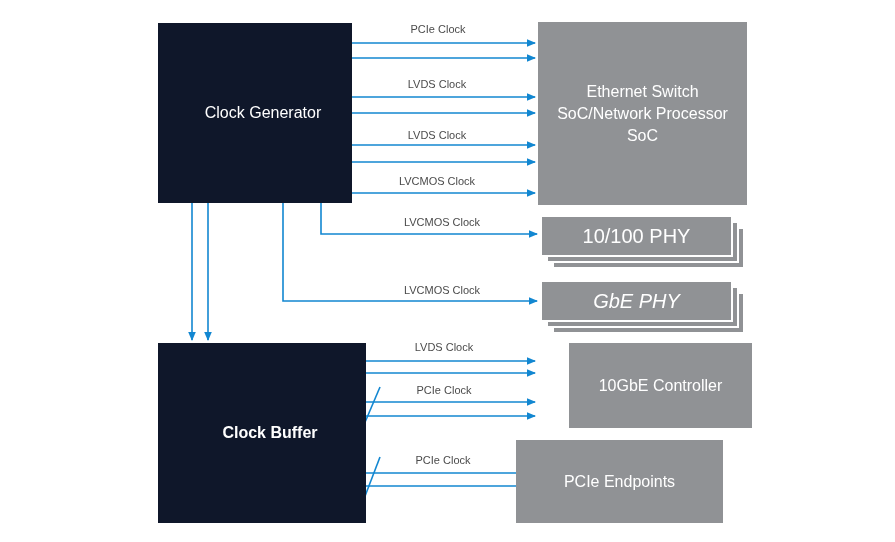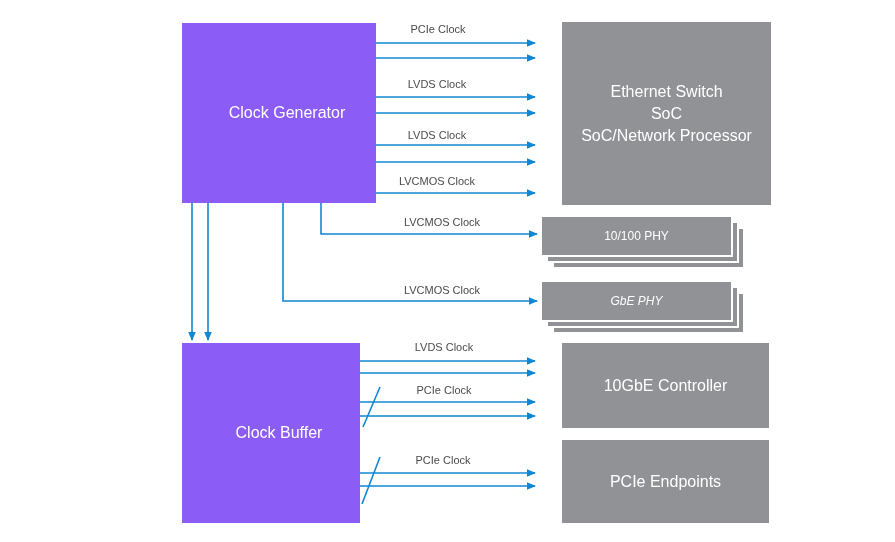--- a/index.html
+++ b/index.html
@@ -16,24 +16,23 @@
     overflow: hidden;
   }
   .node {
     position: absolute;
     display: flex;
     align-items: center;
     justify-content: center;
     text-align: center;
     color: #ffffff;
     box-sizing: border-box;
-    margin-left: 24px;
   }
   .node-blue {
-    background: #8b5cf6;
+    background: #0f172a;
     font-size: 16px;
     padding-left: 16px;
   }
   .node-gray {
     background: #909295;
     font-size: 16px;
   }
   .eth-lines { line-height: 22px; }
   .stack-layer {
     position: absolute;
@@ -43,21 +42,21 @@
   }
   .stack-main {
     position: absolute;
     background: #909295;
     border: 2px solid #ffffff;
     box-sizing: border-box;
     display: flex;
     align-items: center;
     justify-content: center;
     color: #ffffff;
-    font-size: 12px;
+    font-size: 20px;
   }
   .conn-label {
     position: absolute;
     transform: translateX(-50%);
     font-size: 11px;
     color: #4b4b4b;
     white-space: nowrap;
   }
   svg.connectors {
     position: absolute;
@@ -134,50 +133,50 @@
     </g>
   </svg>
 
   <div class="node node-blue" style="left:158px; top:23px; width:194px; height:180px;">
     <span>Clock Generator</span>
   </div>
 
   <div class="node node-gray" style="left:538px; top:22px; width:209px; height:183px;">
     <div class="eth-lines">
       <div>Ethernet Switch</div>
+      <div>SoC/Network Processor</div>
       <div>SoC</div>
-      <div>SoC/Network Processor</div>
     </div>
   </div>
 
   <div>
     <div class="stack-layer" style="left:552px; top:227px; width:193px; height:42px; z-index:1;"></div>
     <div class="stack-layer" style="left:546px; top:221px; width:193px; height:42px; z-index:2;"></div>
     <div class="stack-main" style="left:540px; top:215px; width:193px; height:42px; z-index:3;">
       <span>10/100 PHY</span>
     </div>
   </div>
 
   <div>
     <div class="stack-layer" style="left:552px; top:292px; width:193px; height:42px; z-index:1;"></div>
     <div class="stack-layer" style="left:546px; top:286px; width:193px; height:42px; z-index:2;"></div>
     <div class="stack-main" style="left:540px; top:280px; width:193px; height:42px; z-index:3;font-style:italic;">
       <span>GbE PHY</span>
     </div>
   </div>
 
-  <div class="node node-blue" style="left:158px; top:343px; width:178px; height:180px;">
+  <div class="node node-blue" style="left:158px; top:343px; width:208px; height:180px;font-weight:bold;">
     <span>Clock Buffer</span>
   </div>
 
-  <div class="node node-gray" style="left:538px; top:343px; width:207px; height:85px;">
+  <div class="node node-gray" style="left:569px; top:343px; width:183px; height:85px;">
     <span>10GbE Controller</span>
   </div>
 
-  <div class="node node-gray" style="left:538px; top:440px; width:207px; height:83px;">
+  <div class="node node-gray" style="left:516px; top:440px; width:207px; height:83px;">
     <span>PCIe Endpoints</span>
   </div>
 
   <div class="conn-label" style="left:438px; top:23px;">PCIe Clock</div>
   <div class="conn-label" style="left:437px; top:78px;">LVDS Clock</div>
   <div class="conn-label" style="left:437px; top:129px;">LVDS Clock</div>
   <div class="conn-label" style="left:437px; top:175px;">LVCMOS Clock</div>
   <div class="conn-label" style="left:442px; top:216px;">LVCMOS Clock</div>
   <div class="conn-label" style="left:442px; top:284px;">LVCMOS Clock</div>
   <div class="conn-label" style="left:444px; top:341px;">LVDS Clock</div>

